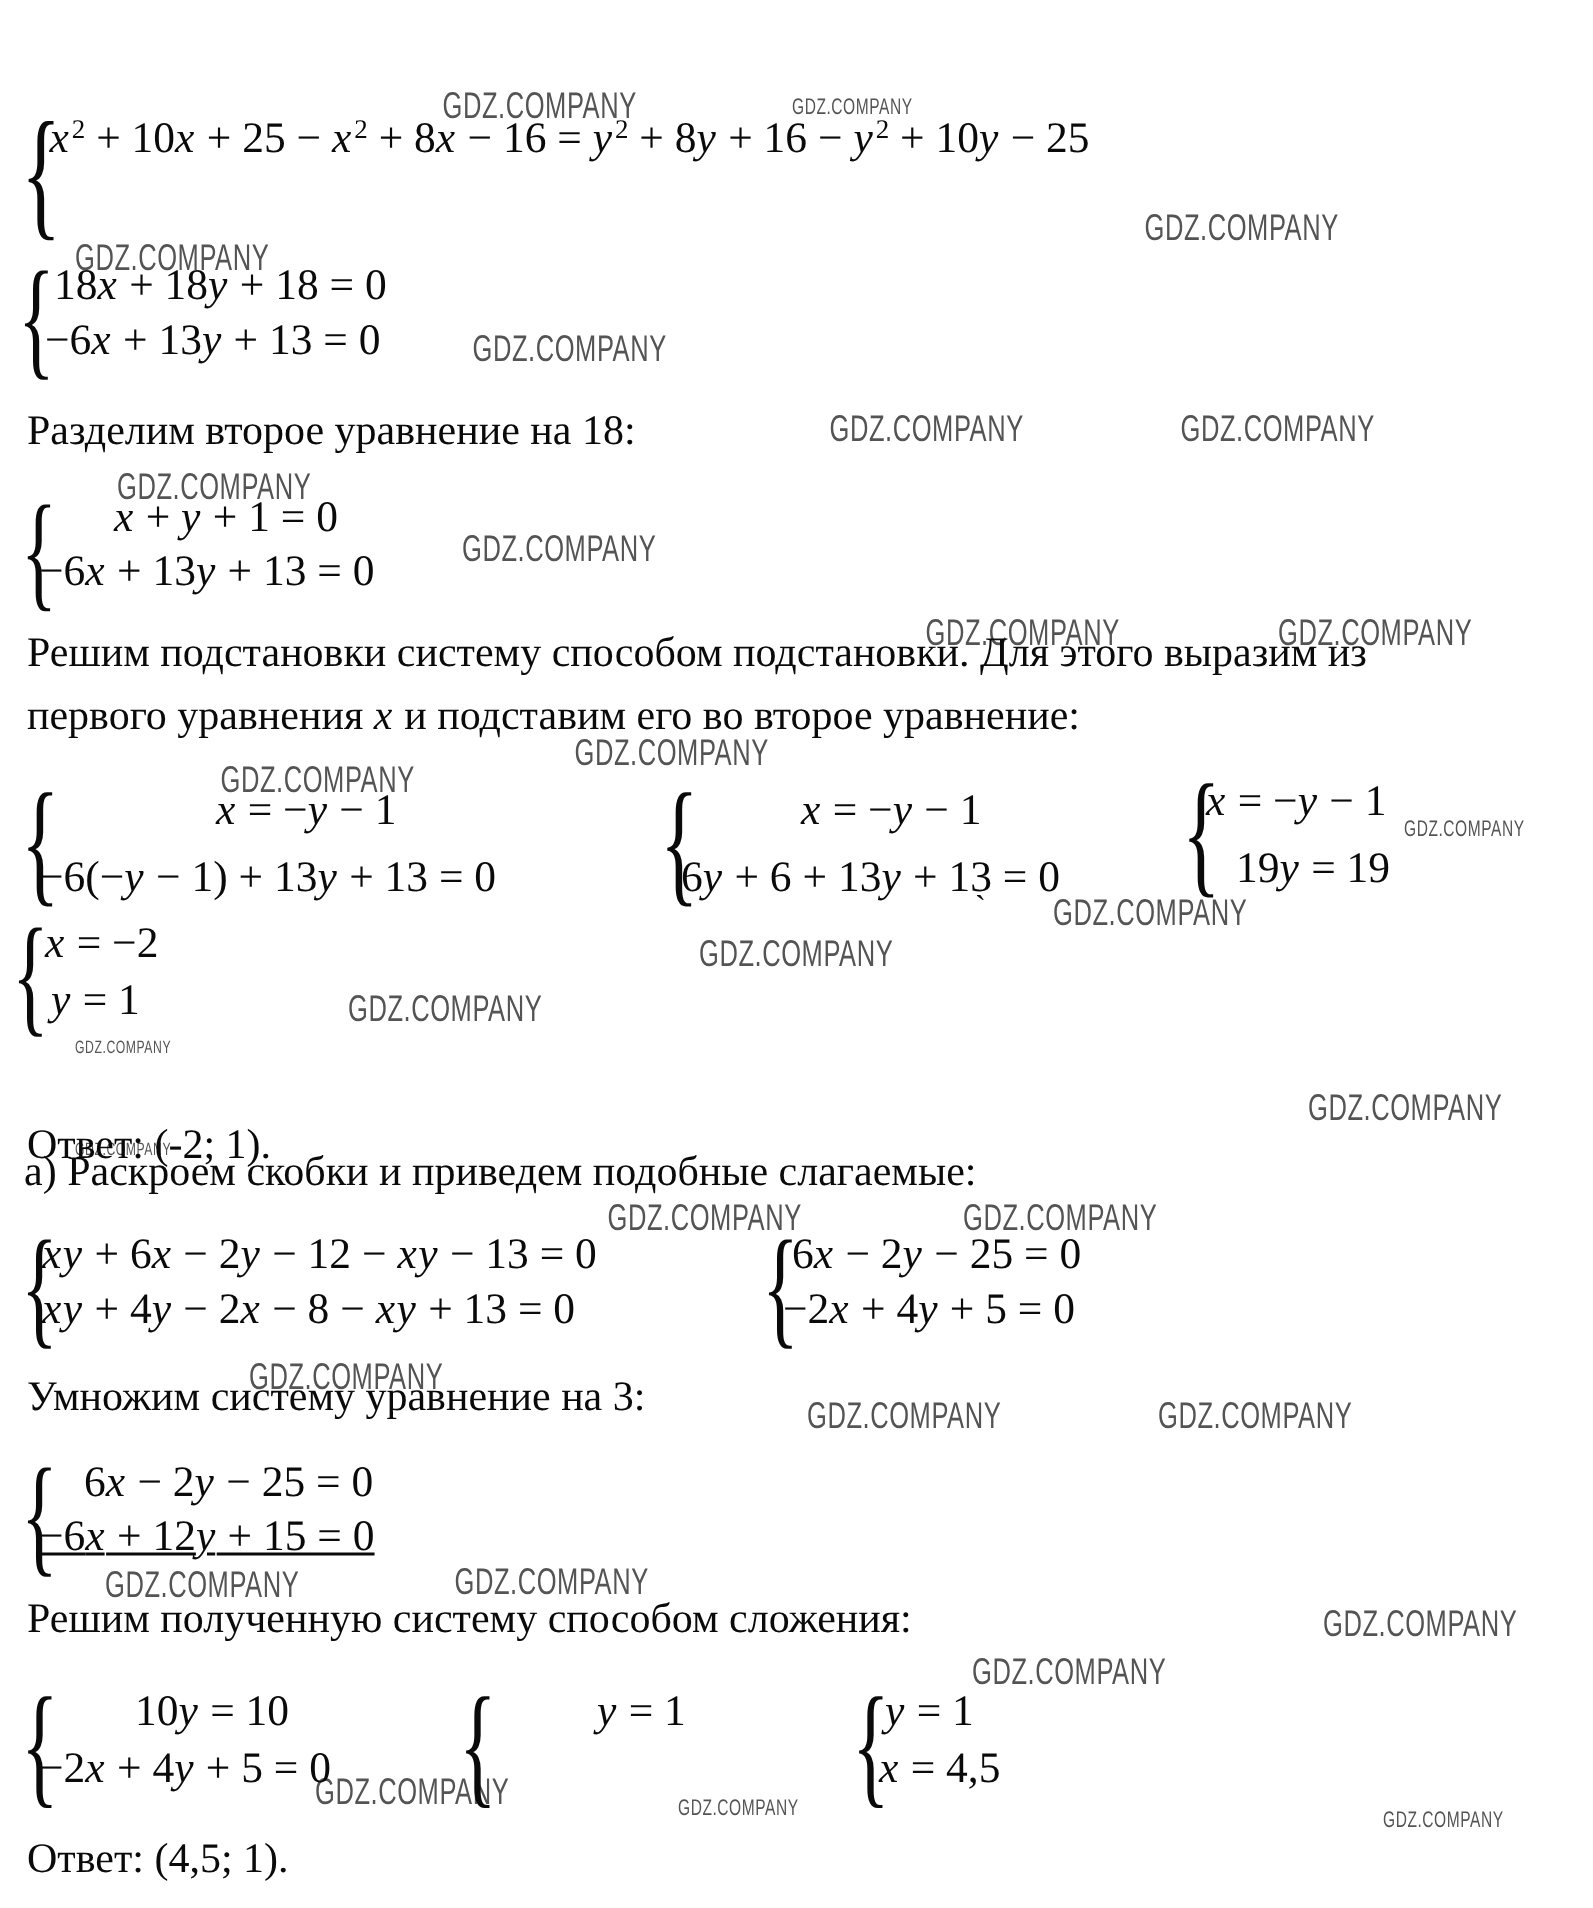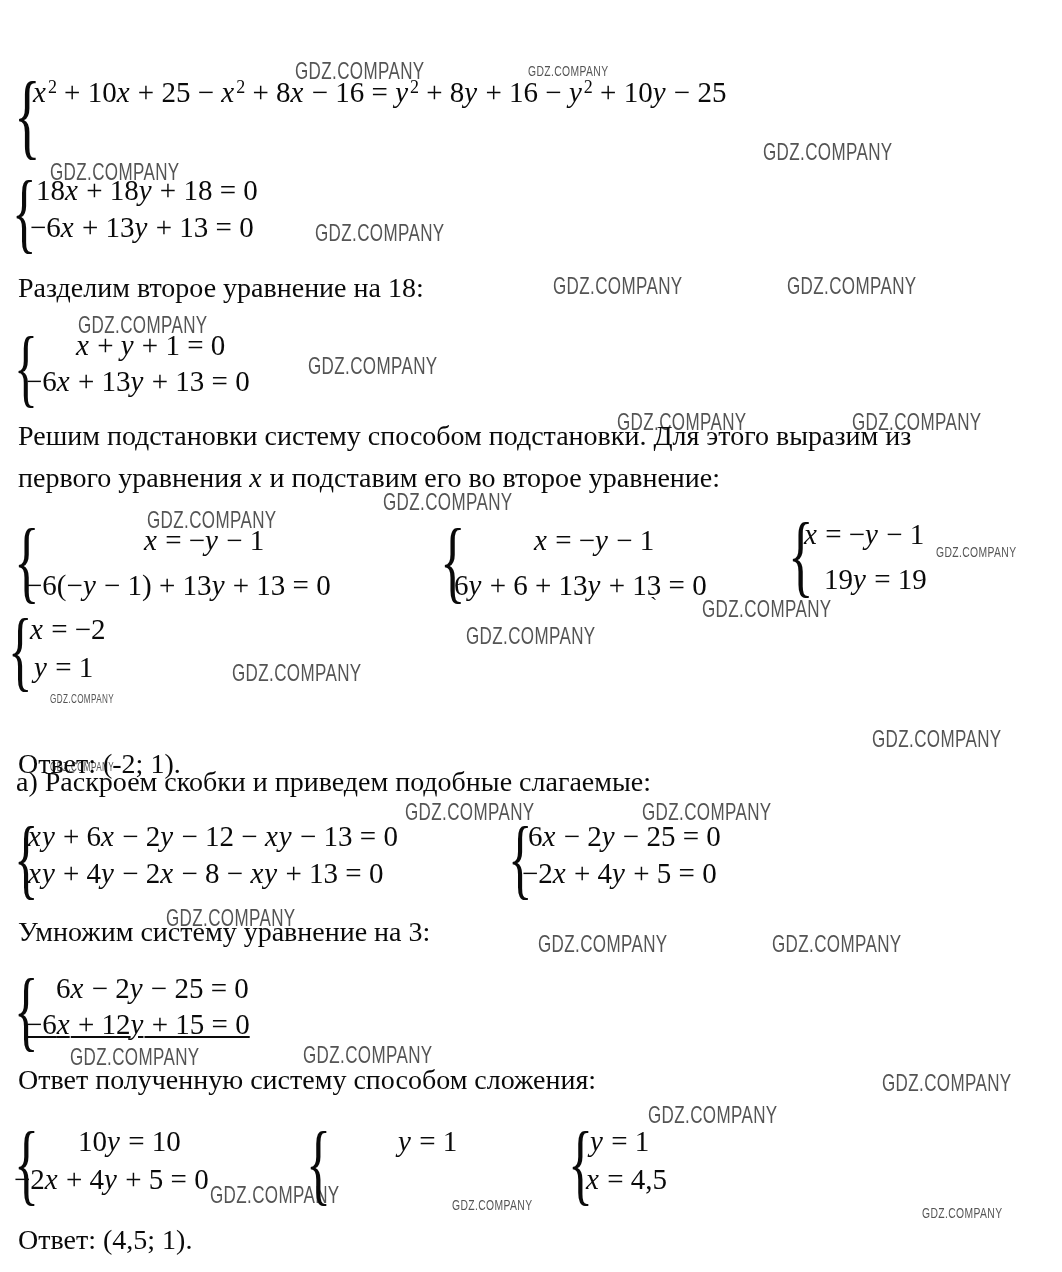--- a/index.html
+++ b/index.html
@@ -180,25 +180,25 @@
   <div class="txt" style="left:18px;top:916px;">Умножим систему уравнение на 3:</div>
 
   <div class="system" style="left:14px;top:970px;">
     <span class="brace" style="font-size:88px;">{</span>
     <div class="eqs" style="margin-left:12px;line-height:36px;">
       <div class="eq math" style="margin-left:30px;">6<i>x</i> − 2<i>y</i> − 25 = 0</div>
       <div class="eq math" style="margin-left:0;text-decoration:underline;">−6<i>x</i> + 12<i>y</i> + 15 = 0</div>
     </div>
   </div>
 
-  <div class="txt" style="left:18px;top:1064px;">Ответ полученную систему способом сложения:</div>
+  <div class="txt" style="left:18px;top:1064px;">Решим полученную систему способом сложения:</div>
 
   <div class="system" style="left:14px;top:1122px;">
     <span class="brace" style="font-size:90px;">{</span>
-    <div class="eqs" style="margin-left:0;line-height:38px;">
+    <div class="eqs" style="margin-left:12px;line-height:38px;">
       <div class="eq math" style="margin-left:64px;">10<i>y</i> = 10</div>
       <div class="eq math" style="margin-left:0;">−2<i>x</i> + 4<i>y</i> + 5 = 0</div>
     </div>
   </div>
   <div class="system" style="left:306px;top:1122px;">
     <span class="brace" style="font-size:90px;">{</span>
     <div class="eqs" style="margin-left:14px;line-height:38px;">
       <div class="eq math" style="margin-left:78px;"><i>y</i> = 1</div>
     </div>
   </div>

